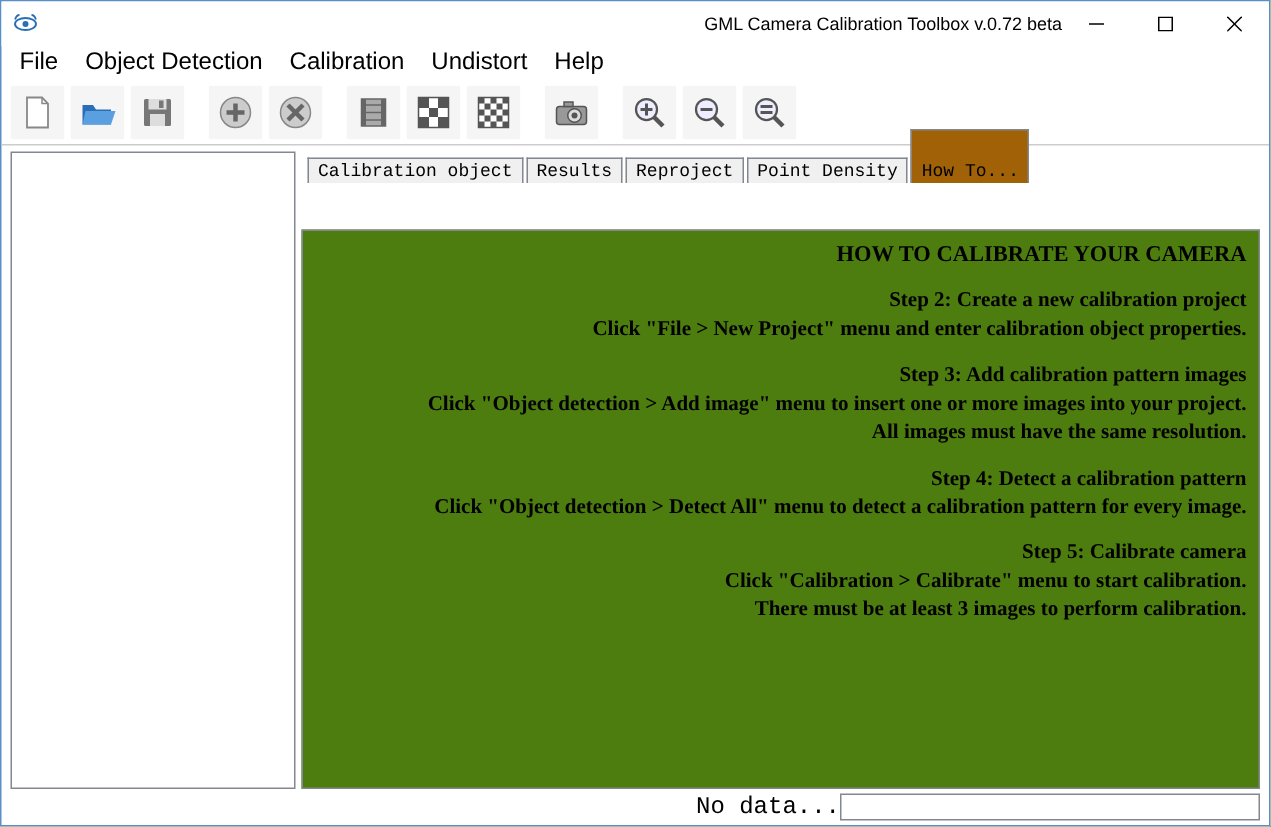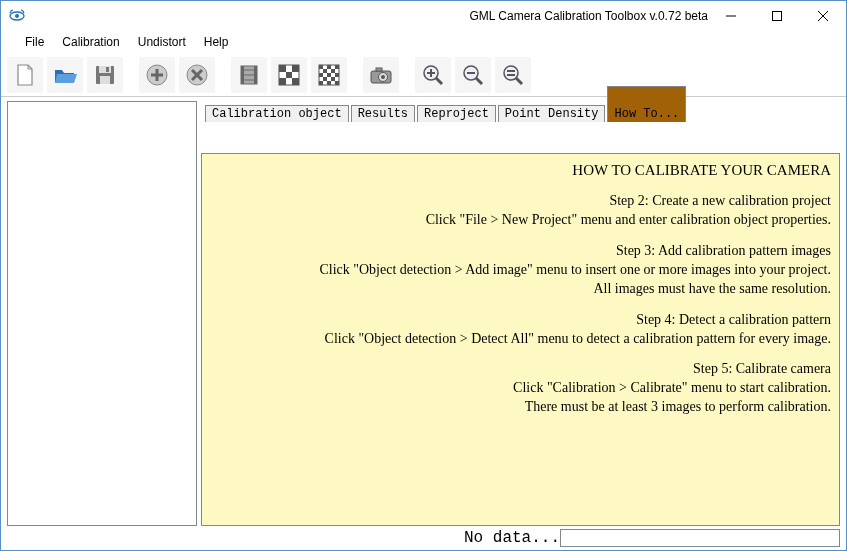--- a/index.html
+++ b/index.html
@@ -3,34 +3,34 @@
 <meta charset="utf-8">
 <style>
   * { box-sizing: border-box; margin: 0; padding: 0; }
   body { font-family: "Segoe UI", Tahoma, sans-serif; font-size: 12px; background: #fff; }
   .window { width: 847px; height: 551px; border: 1px solid #5a8ec7; display: flex; flex-direction: column; background: #fff; text-align: right; }
   .titlebar { height: 30px; display: flex; align-items: center; padding: 0 0 0 8px; background: #fff; }
   .titlebar .icon { width: 16px; height: 16px; margin-right: 6px; }
   .titlebar .title { flex: 1; font-size: 12px; color: #000; }
   .winbtns { display: flex; height: 100%; }
   .winbtn { width: 46px; height: 30px; display: flex; align-items: center; justify-content: center; }
-  .menubar { height: 22px; display: flex; align-items: center; padding: 0 16px; gap: 2px; font-size: 12px; }
+  .menubar { height: 22px; display: flex; align-items: center; padding: 0 4px; gap: 2px; font-size: 16px; }
   .menuitem { padding: 2px 8px; cursor: default; }
   .toolbar { height: 44px; display: flex; align-items: center; padding: 2px 6px; gap: 4px; border-bottom: 1px solid #ccc; }
   .tbtn { width: 36px; height: 36px; border: 1px solid transparent; border-radius: 2px; display: flex; align-items: center; justify-content: center; background: #f5f5f5; }
   .tsep { width: 8px; }
   .content { flex: 1; display: flex; padding: 4px 6px 0 6px; gap: 4px; min-height: 0; }
   .left { width: 190px; display: flex; flex-direction: column; }
   .panel-label { font-family: "Courier New", monospace; font-size: 12px; margin-bottom: 2px; }
   .imglist { flex: 1; border: 1px solid #828790; background: #fff; }
   .right { flex: 1; display: flex; flex-direction: column; min-width: 0; gap: 32px; }
   .tabs { display: flex; align-items: flex-end; height: 20px; font-family: "Courier New", monospace; font-size: 12px; padding-left: 4px; }
   .tab { border: 1px solid #828790; border-bottom: none; padding: 1px 6px; margin-right: 2px; background: #f0f0f0; position: relative; top: 1px; cursor: default; }
   .tab.active { background: #a16207; z-index: 2; padding-top: 20px; }
-  .tabcontent { flex: 1; border: 1px solid #828790; background: #fef9c3; padding: 6px 8px; font-family: "Times New Roman", serif; font-size: 14px; line-height: 1.35; overflow: auto; }
+  .tabcontent { flex: 1; border: 1px solid #828790; background: #4d7c0f; padding: 6px 8px; font-family: "Times New Roman", serif; font-size: 14px; line-height: 1.35; overflow: auto; font-weight: bold; }
   .tabcontent .heading { font-size: 15px; margin-bottom: 12px; }
   .tabcontent p { margin-bottom: 12px; white-space: pre-line; }
   .statusbar { height: 24px; display: flex; align-items: center; padding: 0 6px; font-family: "Courier New", monospace; font-size: 16px; }
   .statusbar .left-status { flex: 1; }
   .statusbar .right-box { width: 280px; height: 18px; border: 1px solid #828790; }
 </style>
 </head>
 <body>
 
 <div class="window">
@@ -59,20 +59,21 @@
         <svg width="10" height="10">
             <line x1="0" y1="0" x2="10" y2="10" stroke="#000" stroke-width="1"></line>
             <line x1="10" y1="0" x2="0" y2="10" stroke="#000" stroke-width="1"></line>
           </svg>
       </div>
     </div>
   </div>
 
   <div class="menubar">
     <div class="menuitem">File</div>
+    <div class="menuitem">Object Detection</div>
     <div class="menuitem">Calibration</div>
     <div class="menuitem">Undistort</div>
     <div class="menuitem">Help</div>
   </div>
 
   <div class="toolbar">
     <div class="tbtn">
       <svg width="26" height="26">
           <path d="M6 3h10l4 4v16H6z" fill="#fff" stroke="#888" stroke-width="1.2"></path>
           <path d="M16 3v4h4" fill="none" stroke="#888"></path>

